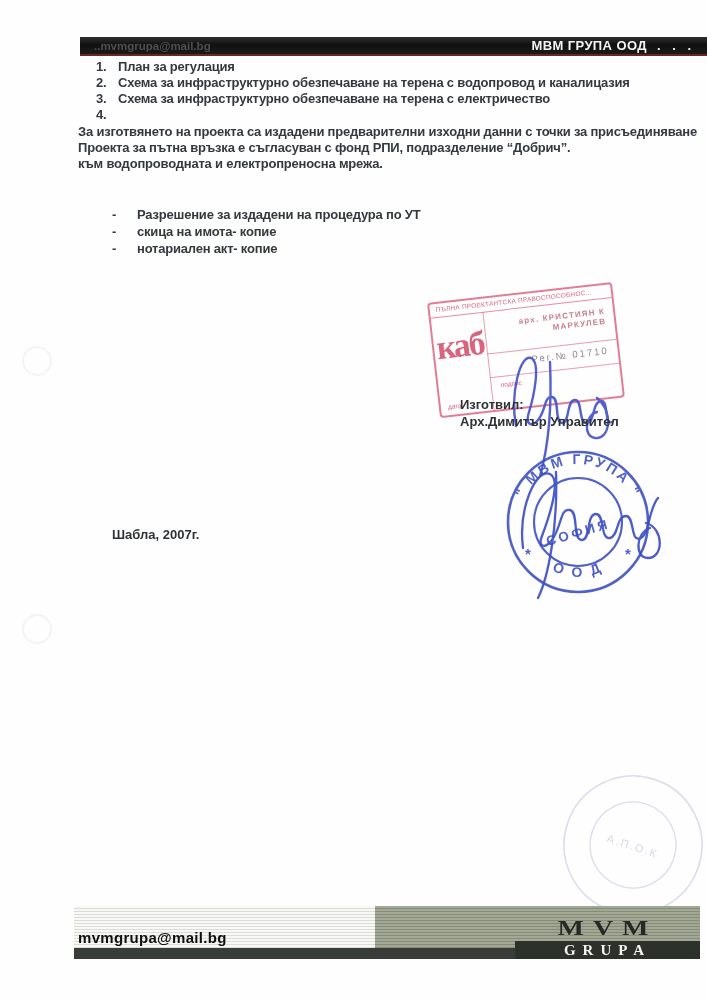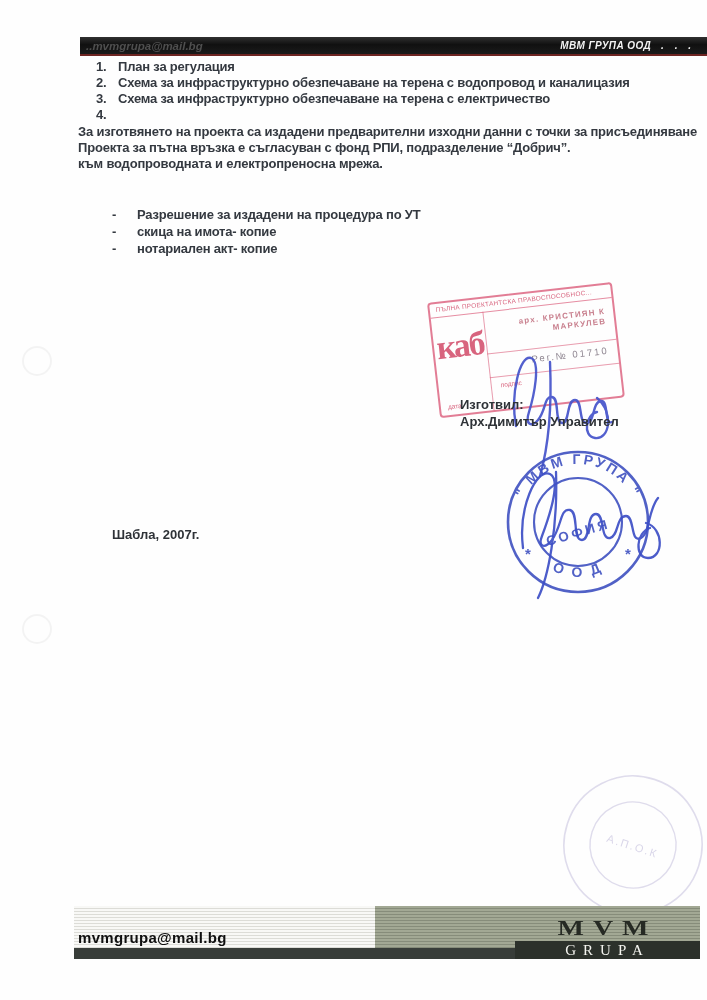--- a/index.html
+++ b/index.html
@@ -9,24 +9,24 @@
     font-family:"Liberation Sans",sans-serif;
   }
   .page{position:absolute;inset:0;background:#fefefe;}
 
   
   .topbar{
     position:absolute;left:80px;top:37px;right:0;height:19px;
     background:linear-gradient(180deg,#303030 0%,#101010 45%,#1b1b1b 100%);
     border-bottom:2px solid #6d2522;
     display:flex;align-items:center;justify-content:space-between;
-    padding:0 12px 0 6px;box-sizing:border-box;font-style:italic;
+    padding:0 12px 0 14px;box-sizing:border-box;
   }
   .topbar .hemail{color:#4f4f4f;font-weight:700;font-size:11.5px;}
-  .topbar .hcompany{color:#f3f3f3;font-weight:700;font-size:10px;letter-spacing:.4px;white-space:nowrap;}
+  .topbar .hcompany{color:#f3f3f3;font-weight:700;font-size:13px;letter-spacing:.4px;white-space:nowrap;}
   .topbar .hdots{margin-left:10px;letter-spacing:4px;}
 
   
   .btxt{color:#343940;font-weight:700;font-size:13px;letter-spacing:-0.2px;white-space:nowrap;}
   .numlist{position:absolute;left:96px;top:59px;}
   .numrow{display:flex;line-height:16px;}
   .numrow .n{width:22px;flex:none;}
   .paras{position:absolute;left:78px;top:124px;width:624px;}
   .paras .pline{line-height:16px;}
   .dashlist{position:absolute;left:112px;top:206px;}
@@ -79,21 +79,21 @@
   .stripesR{position:absolute;left:375px;top:906px;width:325px;height:42px;
     background:repeating-linear-gradient(180deg,#a2a894 0px,#a2a894 2px,#868c7a 2px,#868c7a 3px);}
   .footbar{position:absolute;left:74px;top:948px;width:626px;height:11px;background:#383d39;}
   .femail{position:absolute;left:78px;top:929px;font-size:15px;font-weight:700;
     color:#101010;letter-spacing:.3px;white-space:nowrap;z-index:4;}
   .grupabg{position:absolute;left:515px;top:941px;width:185px;height:18px;background:#2c312b;z-index:3;}
   .mvmtxt{position:absolute;left:515px;top:919px;width:185px;text-align:center;
     font-family:"Liberation Serif",serif;font-weight:700;font-size:28px;line-height:26px;
     color:#262a24;letter-spacing:9px;transform:scaleY(.72);transform-origin:top center;z-index:4;white-space:nowrap;}
   .grupatxt{position:absolute;left:515px;top:942px;width:185px;text-align:center;
-    font-family:"Liberation Serif",serif;font-weight:400;font-size:15px;line-height:16px;
+    font-family:"Liberation Serif",serif;font-weight:700;font-size:15px;line-height:16px;
     color:#f4f4ef;letter-spacing:7px;z-index:5;white-space:nowrap;}
 </style>
 </head>
 <body>
 
 <div class="page">
 
   <div class="topbar">
     <span class="hemail">..mvmgrupa@mail.bg</span>
     <span class="hcompany"><span>МВМ ГРУПА ООД</span><span class="hdots">. . .</span></span>

